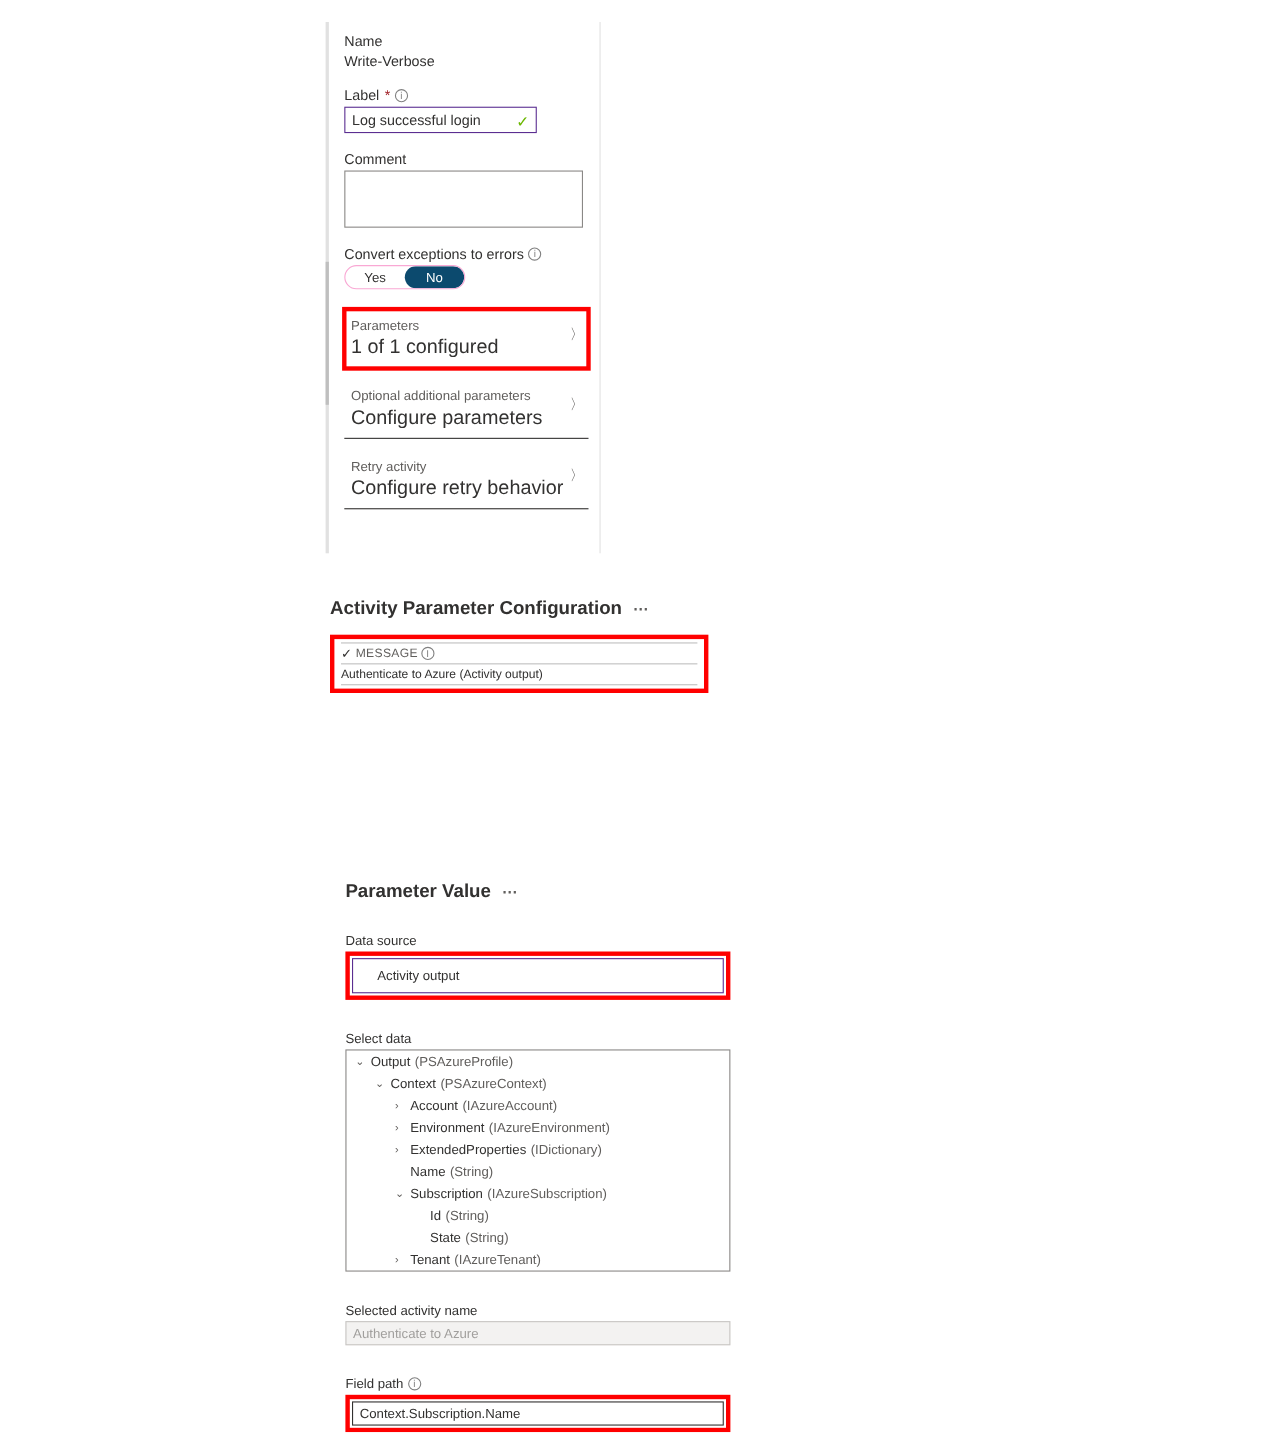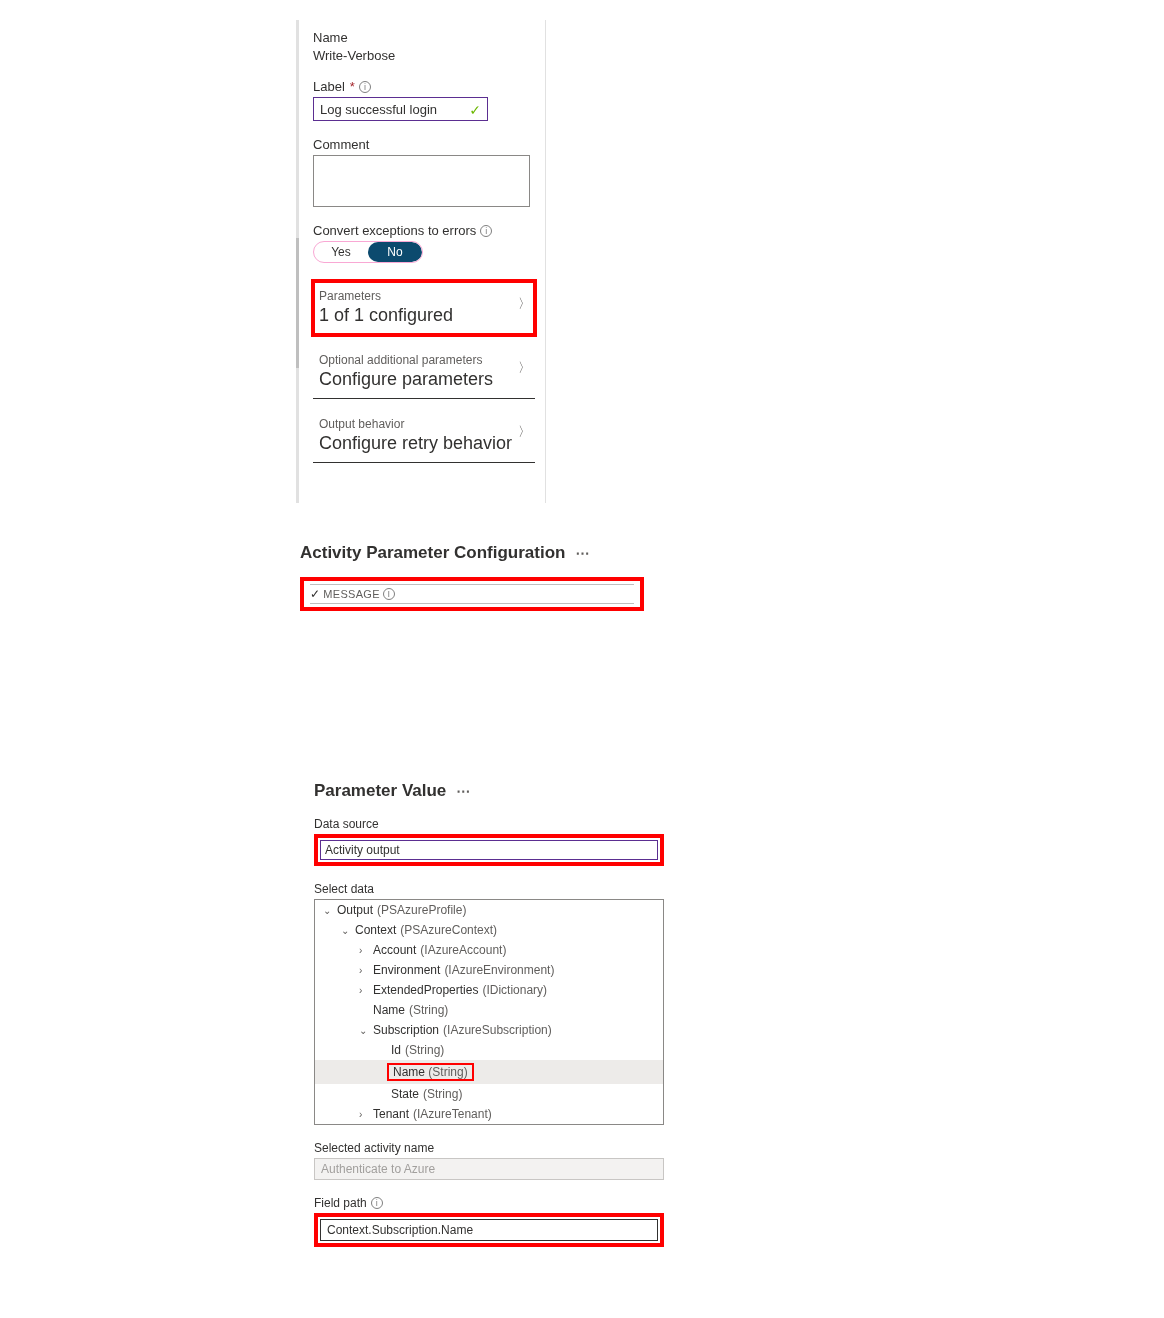--- a/index.html
+++ b/index.html
@@ -166,35 +166,35 @@
     }
     
     .panel3 {
       margin-left: 314px;
       margin-top: 170px;
       width: 350px;
     }
     .small-label {
       font-size: 12px;
       color: #323130;
-      margin-top: 16px;
+      margin-top: 28px;
       margin-bottom: 3px;
       display: flex;
       align-items: center;
       gap: 4px;
     }
     .data-source-box {
       border: 4px solid #ff0000;
       padding: 2px;
     }
     .data-source-inner {
       border: 1px solid #5b2e91;
-      height: 20px;
-      font-size: 12px;
-      padding: 0 4px;
+      height: 32px;
+      font-size: 12px;
+      padding: 0 22px;
       display: flex;
       align-items: center;
     }
     .tree-box {
       border: 1px solid #8a8886;
       font-size: 12px;
       color: #323130;
     }
     .tree-row {
       padding: 3px 6px;
@@ -272,37 +272,38 @@
     <div class="sub-title">Parameters</div>
     <div class="sub-value">1 of 1 configured</div>
     <div class="chev">〉</div>
   </div>
   <div class="sub-row">
     <div class="sub-title">Optional additional parameters</div>
     <div class="sub-value">Configure parameters</div>
     <div class="chev">〉</div>
   </div>
   <div class="sub-row">
-    <div class="sub-title">Output behavior</div>
+    <div class="sub-title">Retry activity</div>
     <div class="sub-value">Configure retry behavior</div>
     <div class="chev">〉</div>
   </div>
 </div>
 
 <div class="panel2">
   <div class="section-title">
     <span>Activity Parameter Configuration</span>
     <span class="dots">⋯</span>
   </div>
   <div class="msg-box">
     <div class="msg-head">
       <span class="chk">✓</span>
       <span>MESSAGE</span>
       <span class="info-icon">i</span>
     </div>
+    <div class="msg-val">Authenticate to Azure (Activity output)</div>
   </div>
 </div>
 
 <div class="panel3">
   <div class="section-title">
     <span>Parameter Value</span>
     <span class="dots">⋯</span>
   </div>
 
   <div class="small-label">Data source</div>
@@ -345,26 +346,20 @@
     </div>
     <div class="tree-row" style="padding-left:44px;">
       <span class="caret">⌄</span>
       <span>Subscription</span>
       <span class="tree-type">(IAzureSubscription)</span>
     </div>
     <div class="tree-row" style="padding-left:76px;">
       <span>Id</span>
       <span class="tree-type">(String)</span>
     </div>
-    <div class="tree-row selected" style="padding-left:76px;">
-      <span class="name-highlight">
-        <span>Name</span>
-        <span class="tree-type">(String)</span>
-      </span>
-    </div>
     <div class="tree-row" style="padding-left:76px;">
       <span>State</span>
       <span class="tree-type">(String)</span>
     </div>
     <div class="tree-row" style="padding-left:44px;">
       <span class="caret">›</span>
       <span>Tenant</span>
       <span class="tree-type">(IAzureTenant)</span>
     </div>
   </div>

